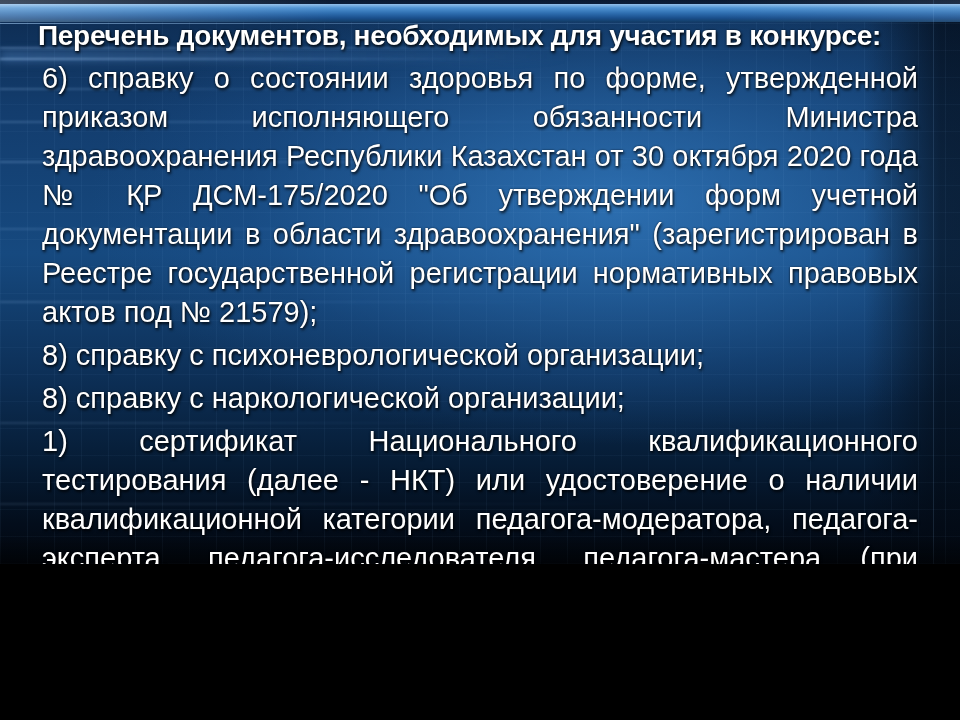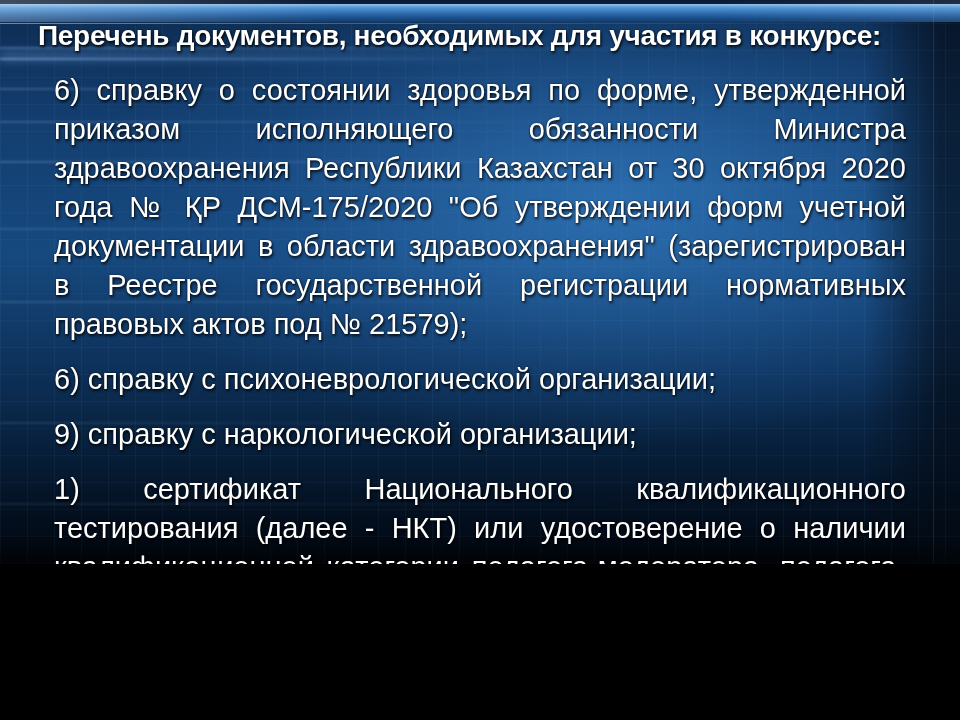--- a/index.html
+++ b/index.html
@@ -85,21 +85,21 @@
     text-shadow: 1px 2px 3px rgba(0,0,0,0.85), 0 0 2px rgba(0,0,0,0.6);
   }
   .title {
     font-size: 28px;
     font-weight: bold;
     letter-spacing: -0.3px;
     line-height: 39px;
     white-space: nowrap;
   }
   .para {
-    margin: 16px;
+    margin: 4px;
     font-size: 29px;
     line-height: 39px;
     text-align: justify;
   }
 </style>
 </head>
 <body>
 
 <div class="slide">
 
@@ -123,18 +123,18 @@
     <div class="streak" style="top:643px; width:68%; opacity:.35;"></div>
     <div class="streak" style="top:700px; width:90%; opacity:.25;"></div>
   </div>
 
   <div class="right-edge-line"></div>
   <div class="bottom-shade"></div>
 
   <div class="content">
     <div class="title">Перечень документов, необходимых для участия в конкурсе:</div>
     <p class="para">6) справку о состоянии здоровья по форме, утвержденной приказом исполняющего обязанности Министра здравоохранения Республики Казахстан от 30 октября 2020 года № ҚР ДСМ-175/2020 "Об утверждении форм учетной документации в области здравоохранения" (зарегистрирован в Реестре государственной регистрации нормативных правовых актов под № 21579);</p>
-    <p class="para">6) справку с психоневрологической организации;</p>
-    <p class="para">9) справку с наркологической организации;</p>
+    <p class="para">8) справку с психоневрологической организации;</p>
+    <p class="para">8) справку с наркологической организации;</p>
     <p class="para">1) сертификат Национального квалификационного тестирования (далее - НКТ) или удостоверение о наличии квалификационной категории педагога-модератора, педагога-эксперта, педагога-исследователя, педагога-мастера (при наличии);</p>
   </div>
 
 </div>
 
 </body></html>

